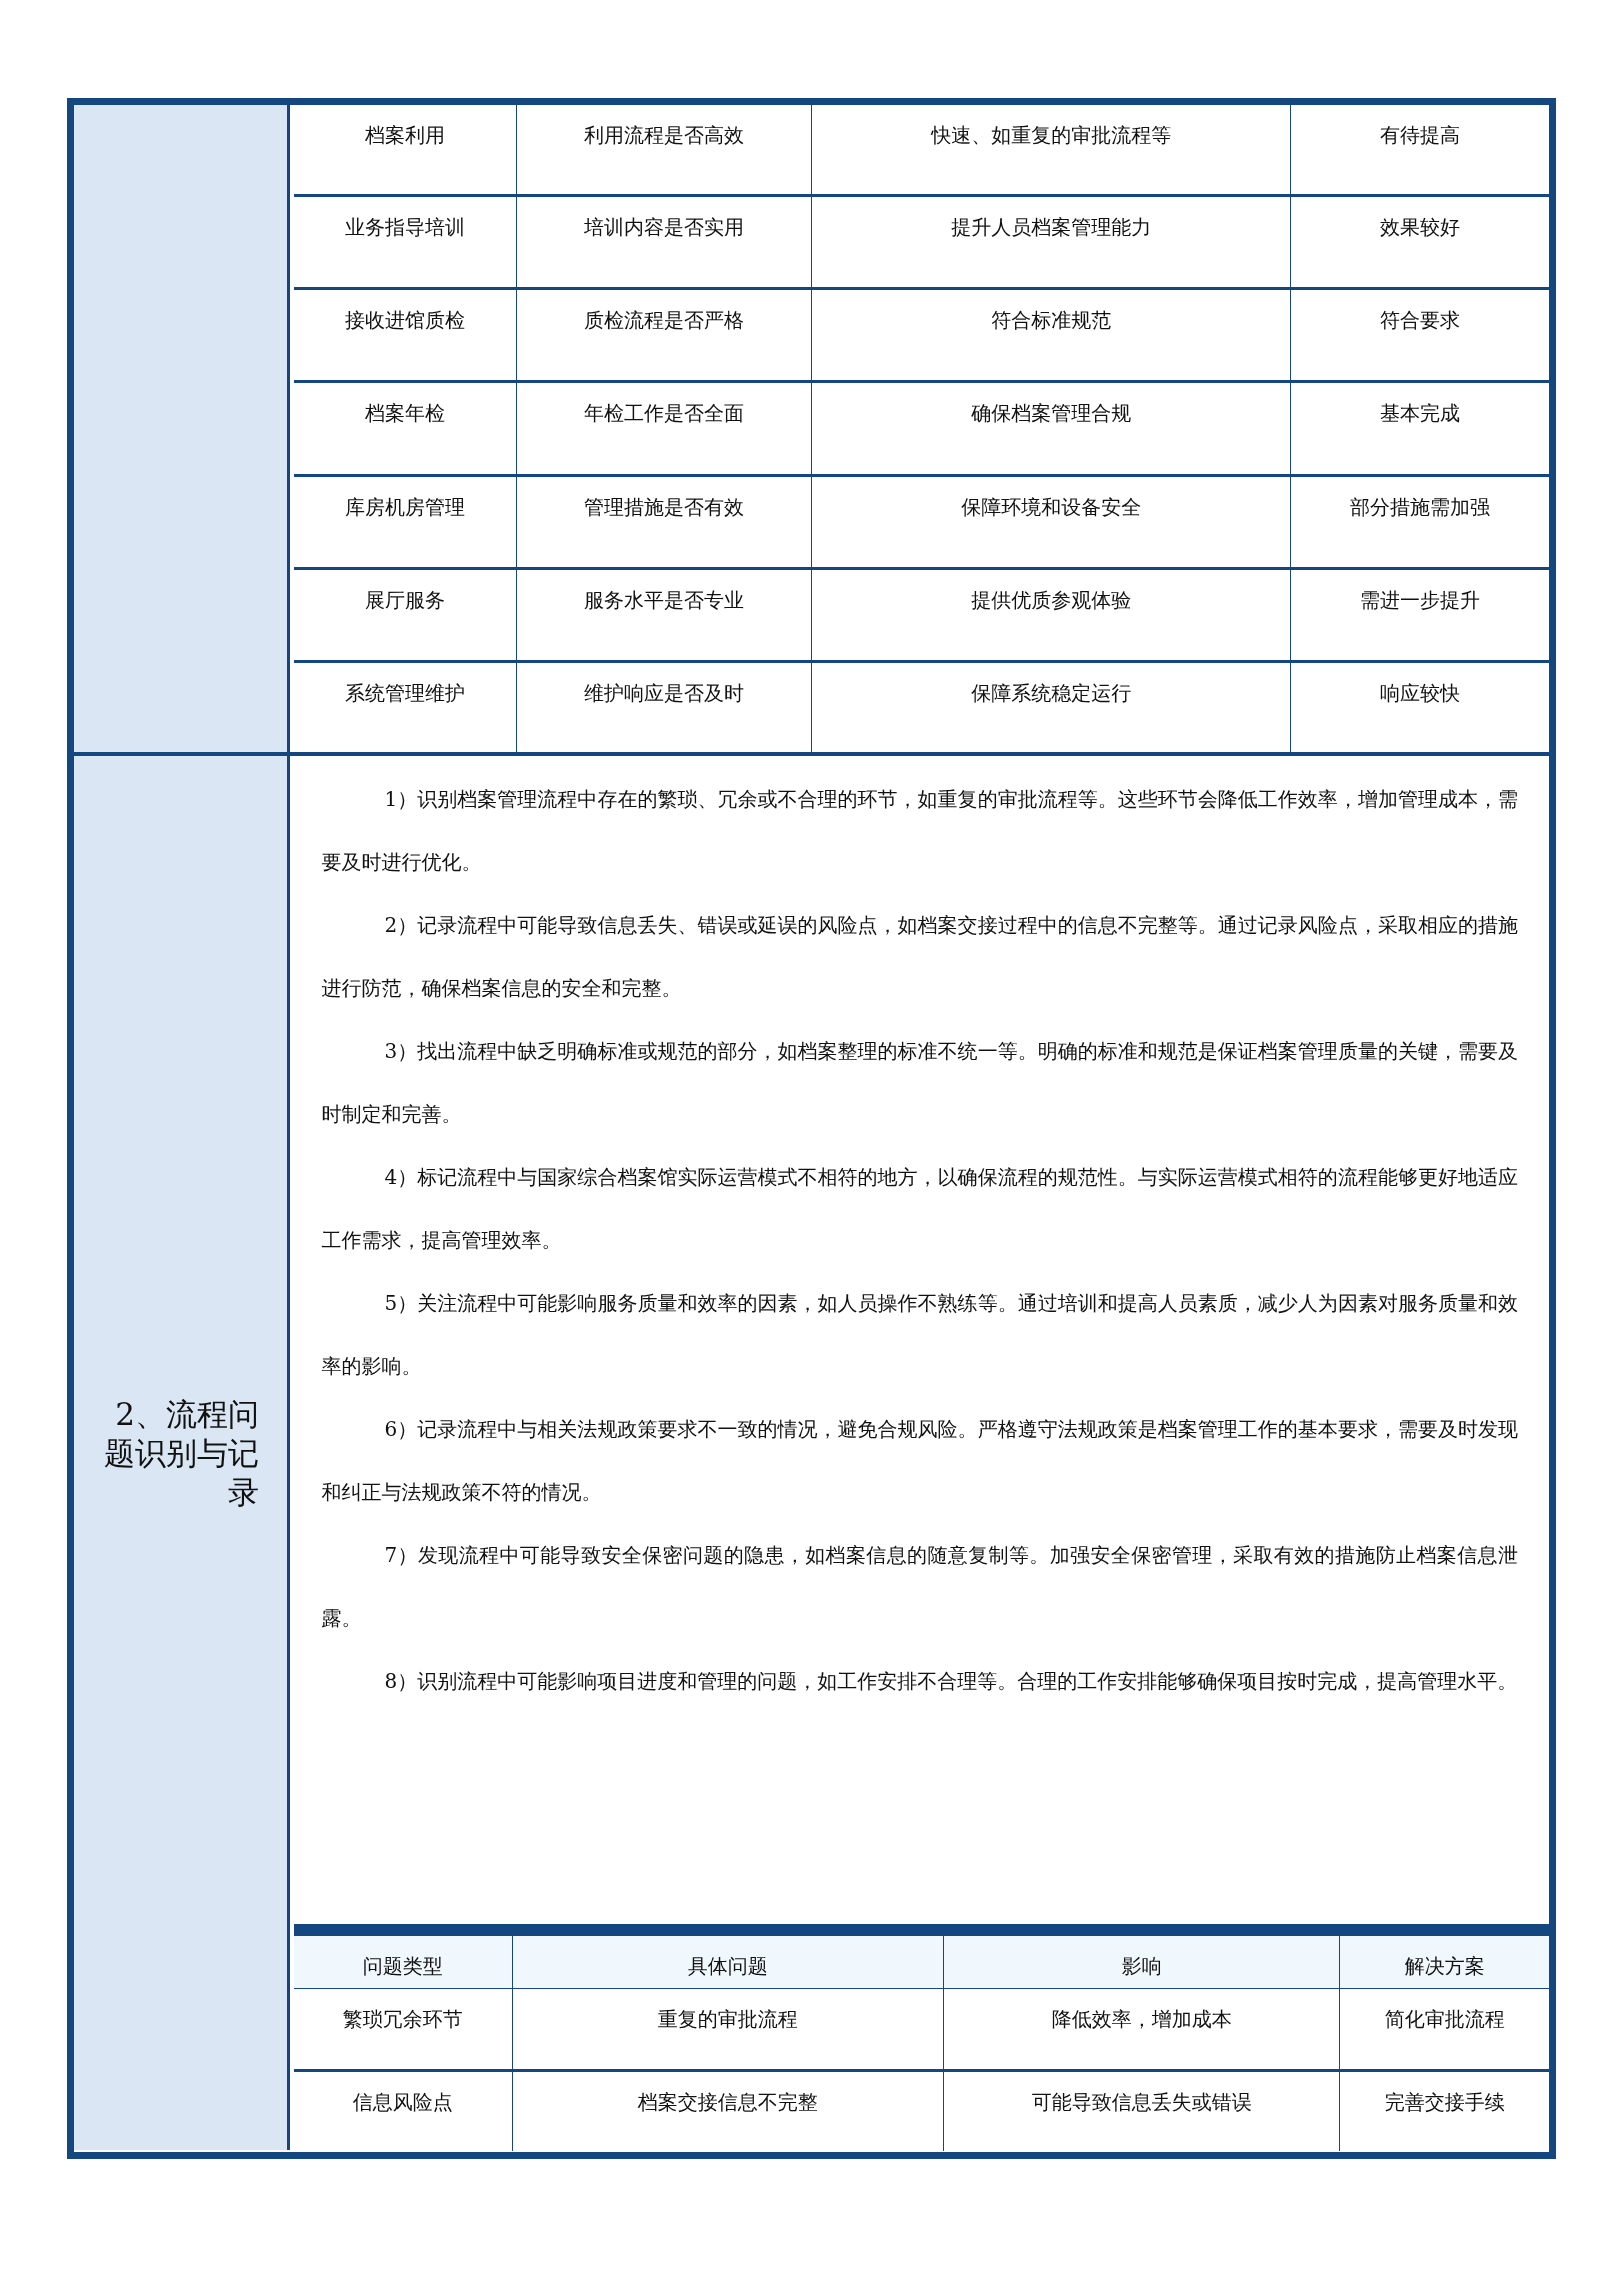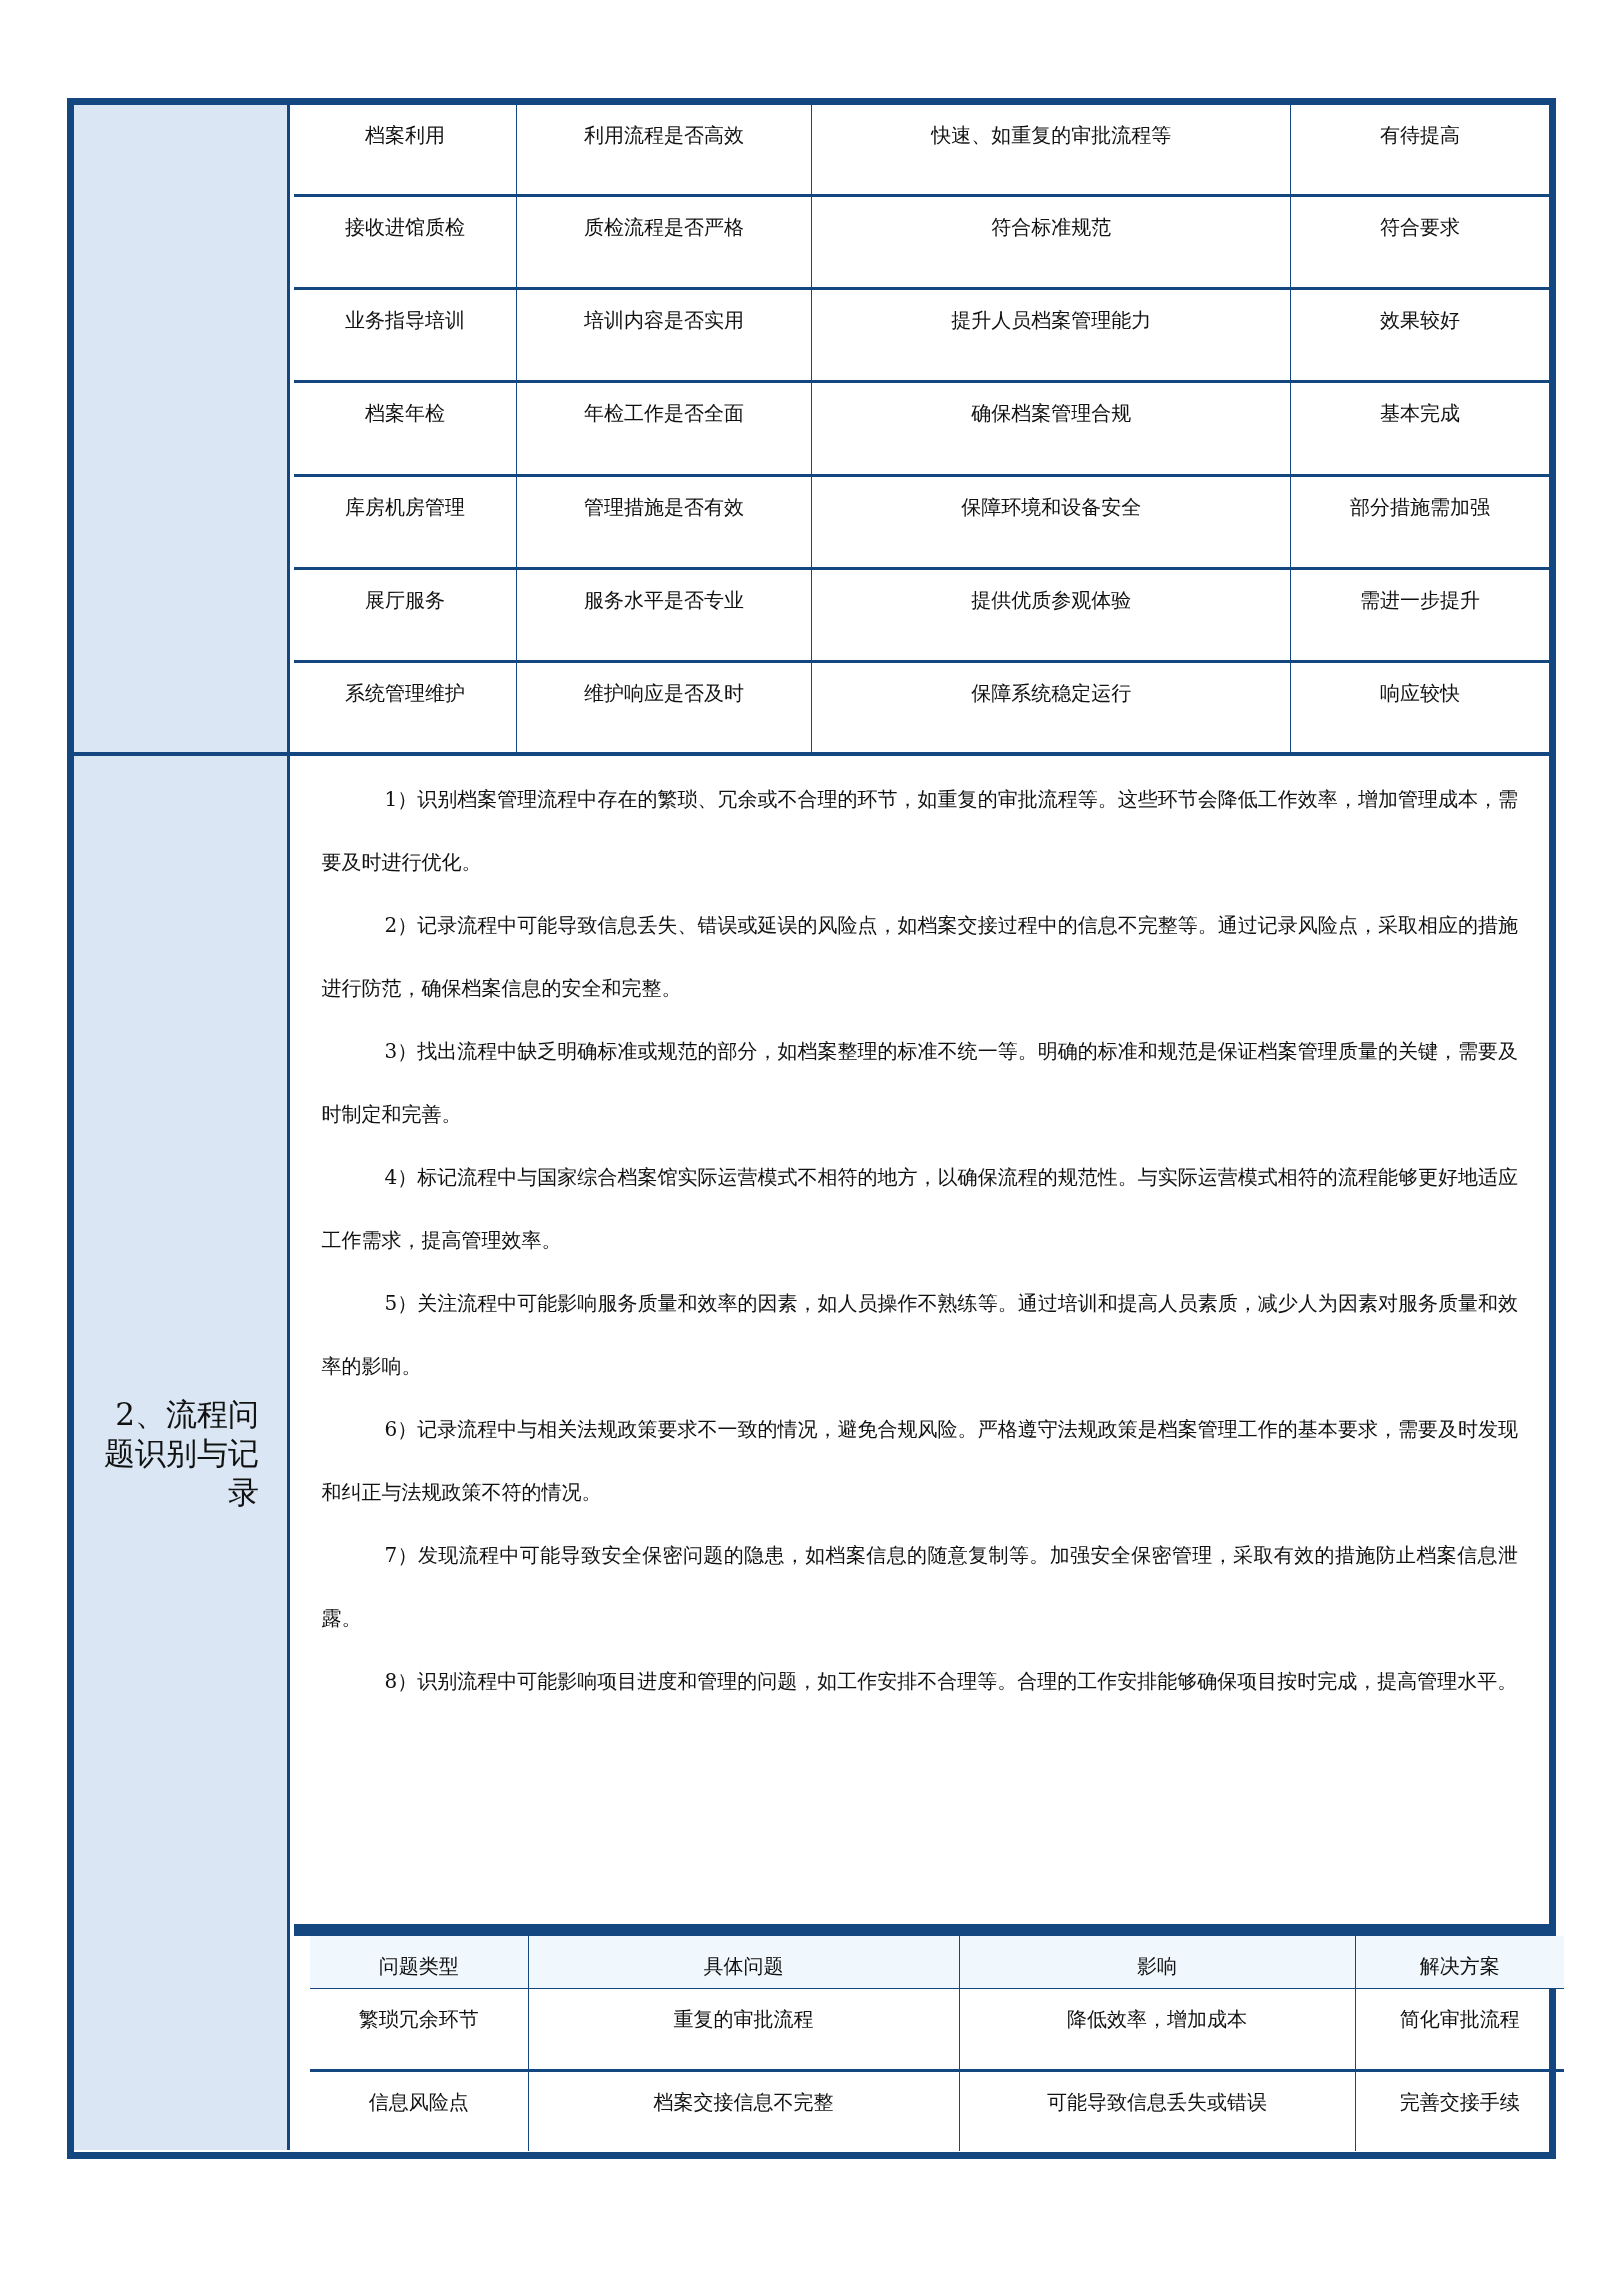--- a/index.html
+++ b/index.html
@@ -21,21 +21,21 @@
   table.grid tr:first-child td { border-top: none; }
   table.grid tr:last-child td { border-bottom: none; }
   table.grid td:first-child { border-left: none; }
   table.grid td:last-child { border-right: none; }
   table.grid tr.row-thick td { border-bottom-width: 3.3px; }
   .sec2-right { top: 651px; height: 1394px; }
   .para-area { position: absolute; left: 0; right: 0; top: 0; height: 1168px; padding: 11.8px 31px 0 27.5px; box-sizing: border-box; }
   .para { font-size: 20px; line-height: 63px; text-indent: 63px; margin: 0 0 0 0; text-align: justify; }
   .para + .para { margin-top: 0; }
   .sub-divider { position: absolute; left: 0; right: 0; top: 1168px; height: 11.8px; background: #14467f; }
-  .sub-table { position: absolute; left: 16px; right: 0; top: 1180px; height: 215px; }
+  .sub-table { position: absolute; left: 0; right: 0; top: 1180px; height: 215px; }
   .sub-table tr.hdr td { background: #f1f8fd; }
   .sub-table td { border-color: #14467f; }
 </style>
 </head>
 <body>
 
 <div class="frame">
 
   <div class="left-col sec1-left">
     <span></span>
@@ -49,30 +49,30 @@
           <col style="width:258px">
       </colgroup>
       <tbody>
         <tr class="row-thick">
           <td>档案利用</td>
           <td>利用流程是否高效</td>
           <td>快速、如重复的审批流程等</td>
           <td>有待提高</td>
         </tr>
         <tr class="row-thick">
+          <td>业务指导培训</td>
+          <td>培训内容是否实用</td>
+          <td>提升人员档案管理能力</td>
+          <td>效果较好</td>
+        </tr>
+        <tr class="row-thick">
           <td>接收进馆质检</td>
           <td>质检流程是否严格</td>
           <td>符合标准规范</td>
           <td>符合要求</td>
-        </tr>
-        <tr class="row-thick">
-          <td>业务指导培训</td>
-          <td>培训内容是否实用</td>
-          <td>提升人员档案管理能力</td>
-          <td>效果较好</td>
         </tr>
         <tr class="row-thick">
           <td>档案年检</td>
           <td>年检工作是否全面</td>
           <td>确保档案管理合规</td>
           <td>基本完成</td>
         </tr>
         <tr class="row-thick">
           <td>库房机房管理</td>
           <td>管理措施是否有效</td>

